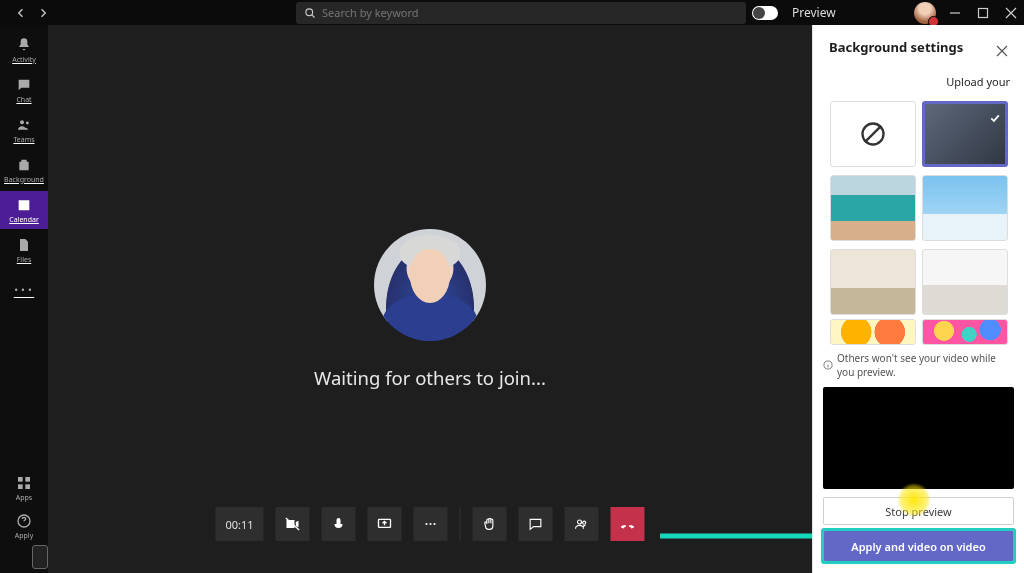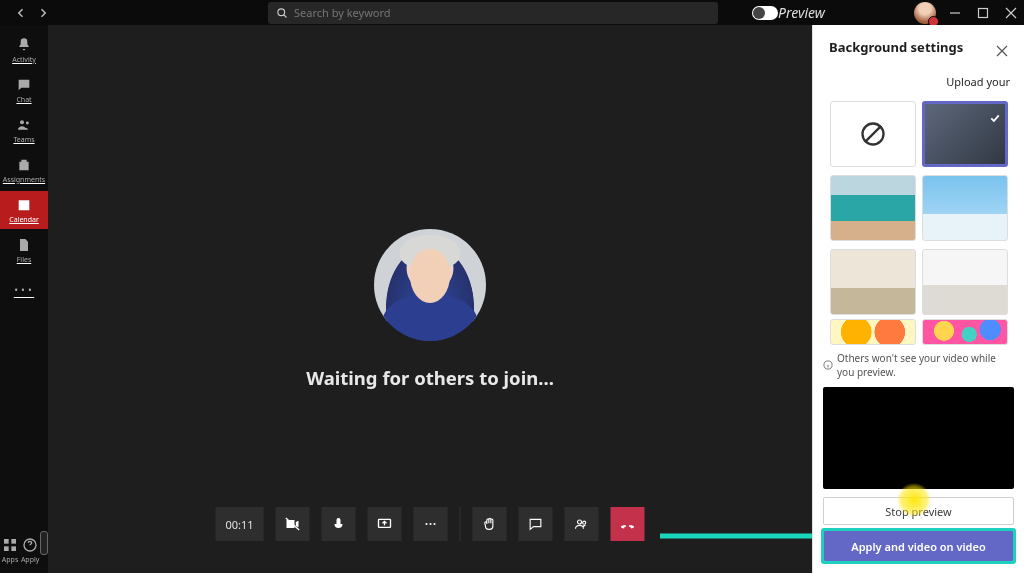--- a/index.html
+++ b/index.html
@@ -7,59 +7,59 @@
   body { display: flex; flex-direction: column; }
 
   
   .titlebar {
     height: 30px; background: #0b0b0b; display: flex; align-items: center;
     padding: 0 6px; gap: 6px; position: relative;
   }
   .nav-arrows { display: flex; gap: 4px; padding-left: 6px; }
   .nav-arrow { width: 18px; height: 18px; display: flex; align-items: center; justify-content: center; color: #bbb; cursor: pointer; }
   .nav-arrow svg { width: 12px; height: 12px; }
-  .search-wrap { position: absolute; left: 268px; width: 450px; height: 22px; background: #272727; border-radius: 3px; display: flex; align-items: center; padding: 0 8px; gap: 6px; }
+  .search-wrap { position: absolute; left: 296px; width: 450px; height: 22px; background: #272727; border-radius: 3px; display: flex; align-items: center; padding: 0 8px; gap: 6px; }
   .search-wrap svg { width: 12px; height: 12px; color: #ccc; }
   .search-wrap input { flex: 1; background: transparent; border: none; outline: none; color: #ccc; font-size: 11px; }
-  .preview-toggle { position: absolute; left: 752px; display: flex; align-items: center; gap: 0; font-size: 14px; color: #ddd; font-style: italic; }
+  .preview-toggle { position: absolute; left: 752px; display: flex; align-items: center; gap: 14px; font-size: 12px; color: #ddd; }
   .toggle-pill { width: 26px; height: 14px; background: #fff; border-radius: 7px; position: relative; }
   .toggle-pill::after { content: ""; position: absolute; left: 1px; top: 1px; width: 12px; height: 12px; background: #444; border-radius: 50%; }
   .titlebar-right { position: absolute; right: 4px; display: flex; align-items: center; gap: 10px; }
   .avatar-top { width: 22px; height: 22px; border-radius: 50%; background: radial-gradient(circle at 50% 30%, #f2d0b8 30%, #a06040 70%); position: relative; }
   .avatar-top::after { content: ""; position: absolute; right: -3px; bottom: -3px; width: 9px; height: 9px; border-radius: 50%; background: #d13438; border: 1px solid #0b0b0b; }
   .win-btn { width: 18px; height: 18px; display: flex; align-items: center; justify-content: center; color: #ccc; cursor: pointer; }
   .win-btn svg { width: 12px; height: 12px; }
 
   
   .body { flex: 1; display: flex; }
 
   
   .rail { width: 48px; background: #0e0e0e; display: flex; flex-direction: column; align-items: center; padding-top: 6px; gap: 2px; position: relative; text-decoration: underline; }
   .rail-item { width: 48px; height: 38px; display: flex; flex-direction: column; align-items: center; justify-content: center; gap: 2px; color: #aaa; cursor: pointer; font-size: 7px; }
-  .rail-item.active { background: #b91c1c; color: #fff; }
+  .rail-item.active { background: #4c1d95; color: #fff; }
   .rail-item svg { width: 16px; height: 16px; }
   .rail-overflow { color: #aaa; font-size: 18px; letter-spacing: 2px; padding: 6px 0; cursor: pointer; }
-  .rail-bottom { position: absolute; bottom: 4px; display: flex; flex-direction: row; align-items: flex-start; width: 100%; }
+  .rail-bottom { position: absolute; bottom: 4px; display: flex; flex-direction: column; align-items: flex-end; width: 100%; }
   .rail-square { width: 16px; height: 24px; border: 1px solid #666; border-radius: 3px; background: #222; }
 
   
   .stage { flex: 1; background: #1e1e1e; position: relative; display: flex; flex-direction: column; align-items: center; justify-content: center; }
   .avatar-big {
     width: 112px; height: 112px; border-radius: 50%;
     background:
       radial-gradient(circle at 50% 35%, #f0d4c4 0%, #f0d4c4 25%, transparent 26%),
       radial-gradient(ellipse at 50% 70%, #2e4a9e 0%, #27316e 55%, transparent 56%),
       #cfd3d7;
     position: relative; overflow: hidden; margin-top: 20px;
   }
   .avatar-face { position: absolute; inset: 0; }
   .avatar-face .hair { position: absolute; left: 26px; top: 6px; width: 60px; height: 34px; background: #d8d8d6; border-radius: 50% 50% 40% 40%; }
   .avatar-face .skin { position: absolute; left: 36px; top: 20px; width: 40px; height: 54px; background: #f2d0b8; border-radius: 46% 46% 50% 50%; }
   .avatar-face .shirt { position: absolute; left: 8px; top: 64px; width: 96px; height: 60px; background: #2c3e90; border-radius: 50% 50% 0 0; }
-  .waiting { margin-top: 24px; font-size: 18.5px; color: #e8e8e8; font-weight: 700; }
+  .waiting { margin-top: 24px; font-size: 18.5px; color: #e8e8e8; font-weight: 400; }
 
   
   .controls { position: absolute; bottom: 32px; left: 50%; transform: translateX(-50%); display: flex; gap: 12px; height: 34px; }
   .control-btn {
     width: 34px; height: 34px; display: flex; align-items: center; justify-content: center;
     background: #2e2e2e; color: #fff; border: none; cursor: pointer;
   }
   .control-btn.wide { width: 48px; font-size: 11px; color: #e0e0e0; }
   .control-btn svg { width: 16px; height: 16px; }
   .control-sep { width: 1px; background: #333; height: 34px; }
@@ -180,21 +180,21 @@
           <circle cx="9" cy="8" r="3"></circle>
           <circle cx="17" cy="9" r="2.2"></circle>
           <path d="M3 19c0-3 3-5 6-5s6 2 6 5Zm11-3c2 0 4 1.3 4 3h-5"></path>
         </svg>
       <span>Teams</span>
     </div>
     <div class="rail-item">
       <svg viewBox="0 0 24 24" fill="currentColor">
           <path d="M8 4h8v3H8Zm-3 3h14v13H5Z"></path>
         </svg>
-      <span>Assignments</span>
+      <span>Background</span>
     </div>
     <div class="rail-item active">
       <svg viewBox="0 0 24 24" fill="currentColor">
           <path d="M4 5h16v15H4Zm0 4h16M8 3v4m8-4v4"></path>
         </svg>
       <span>Calendar</span>
     </div>
     <div class="rail-item">
       <svg viewBox="0 0 24 24" fill="currentColor">
           <path d="M6 3h8l4 4v14H6Z"></path>

